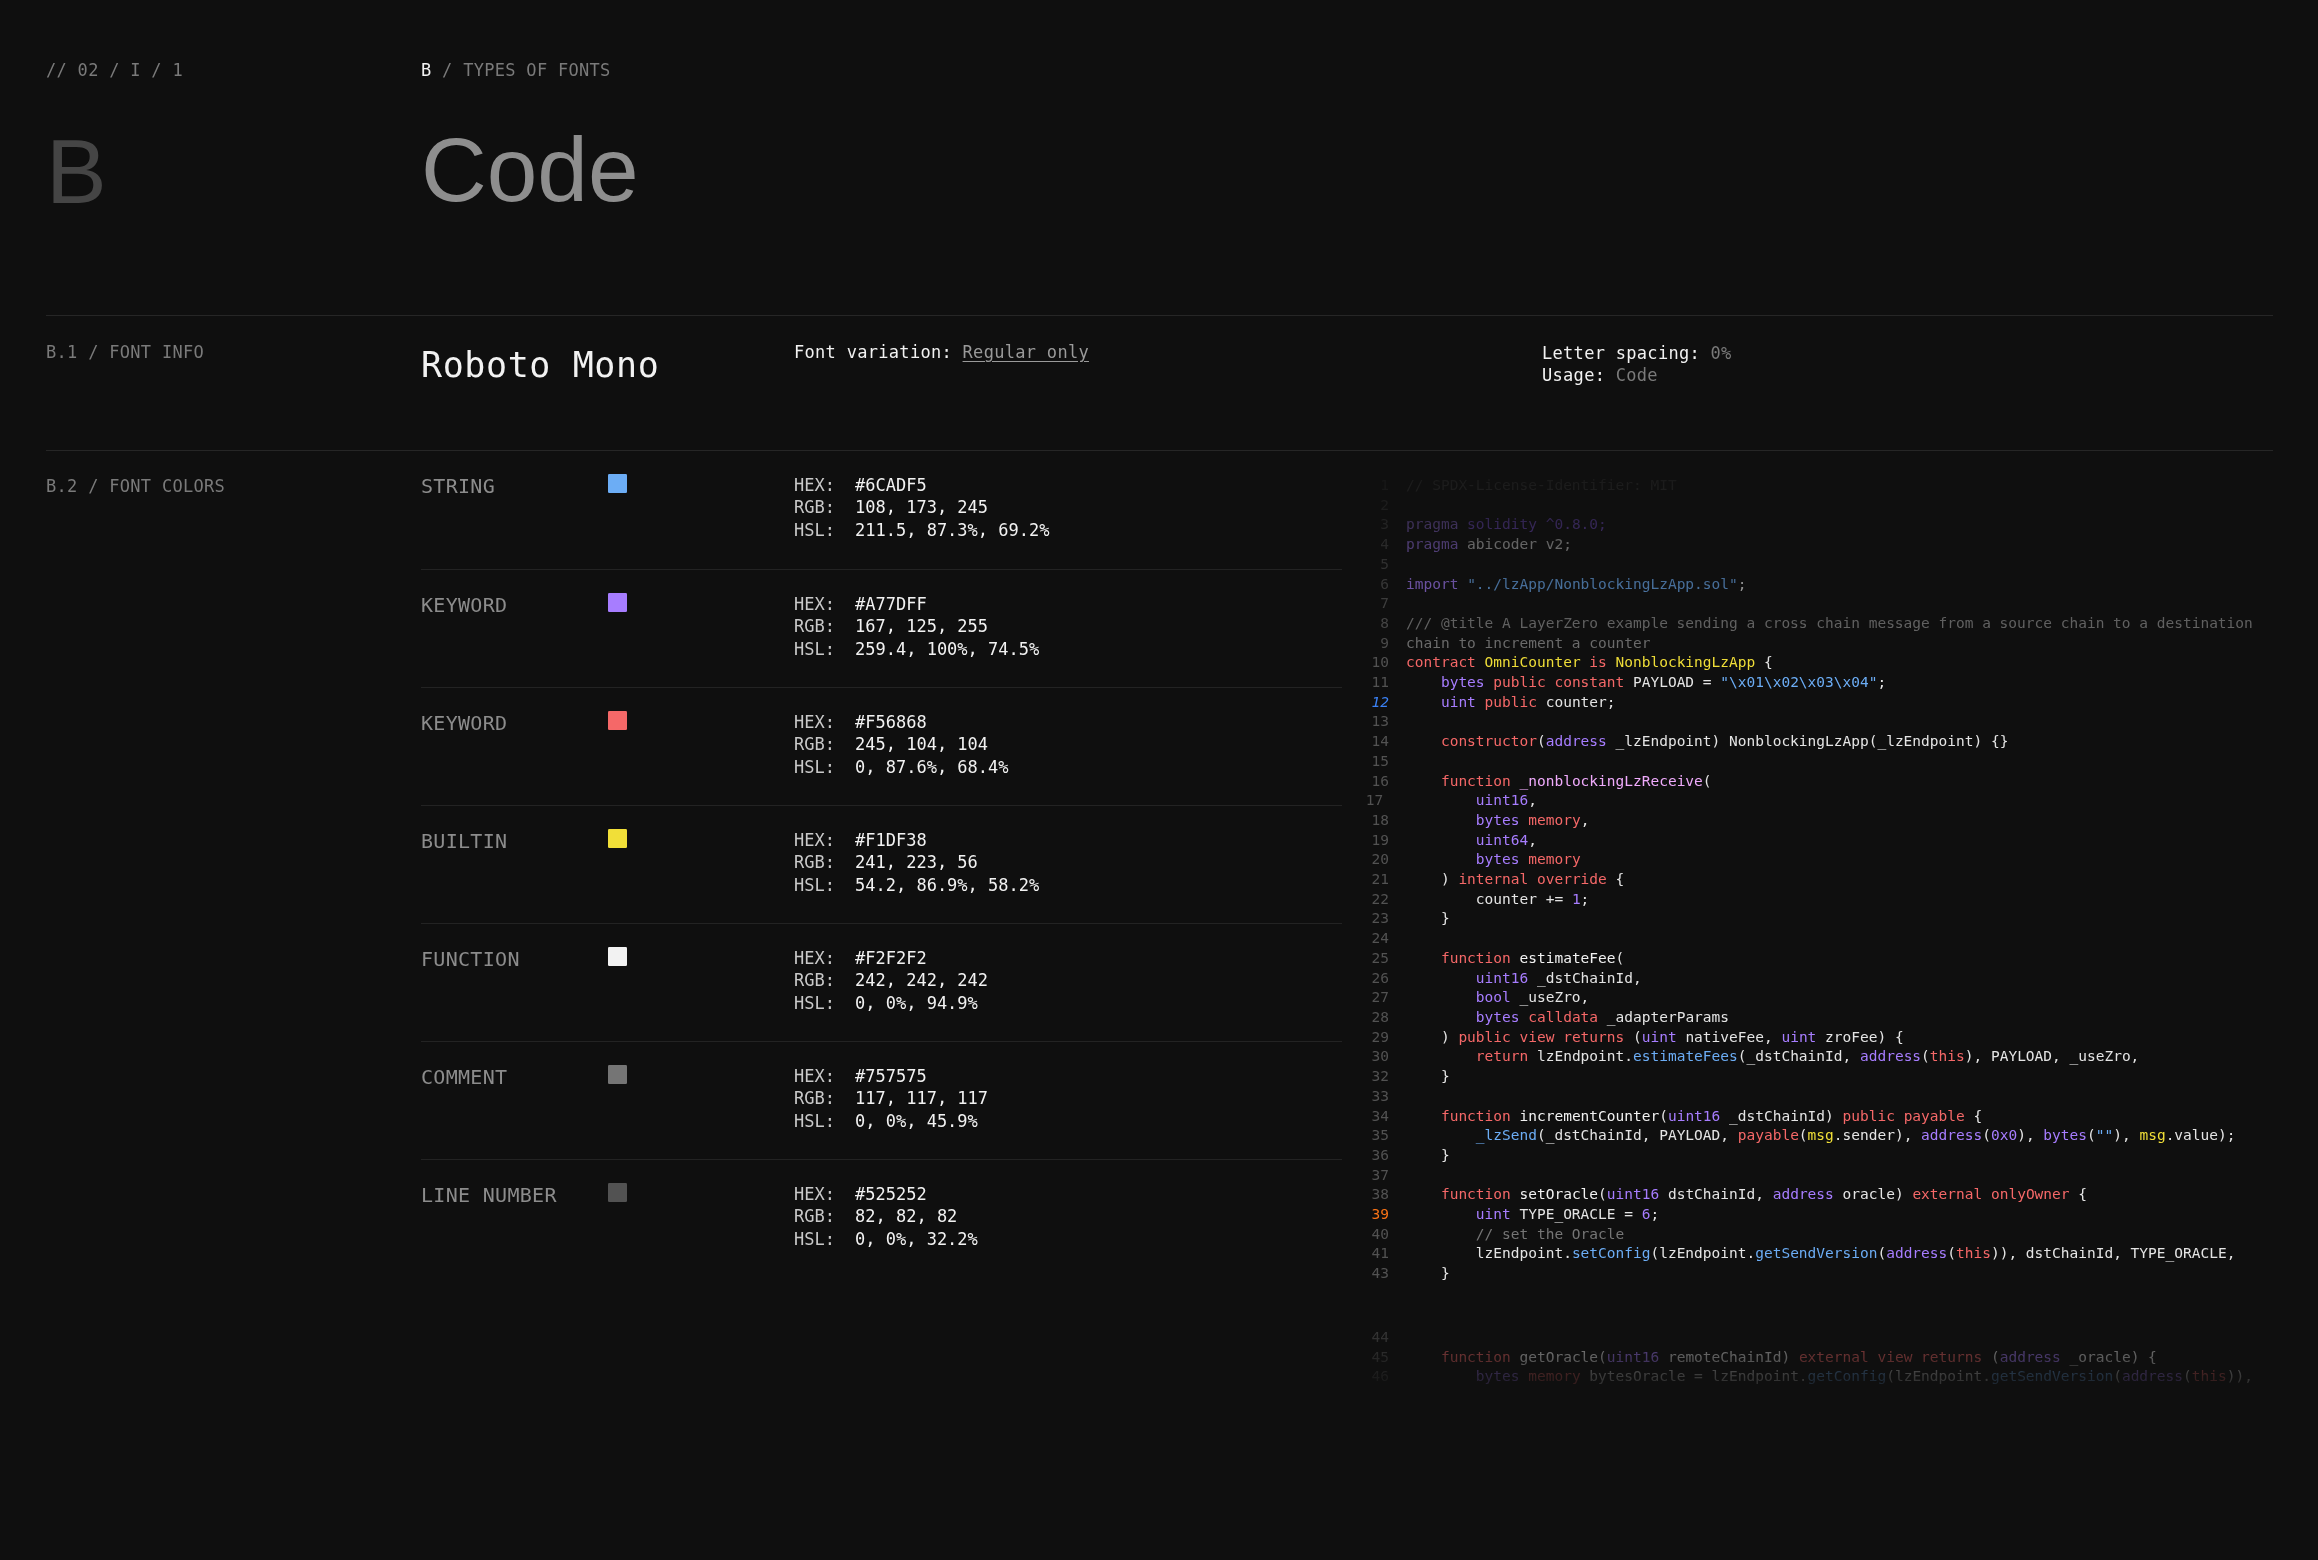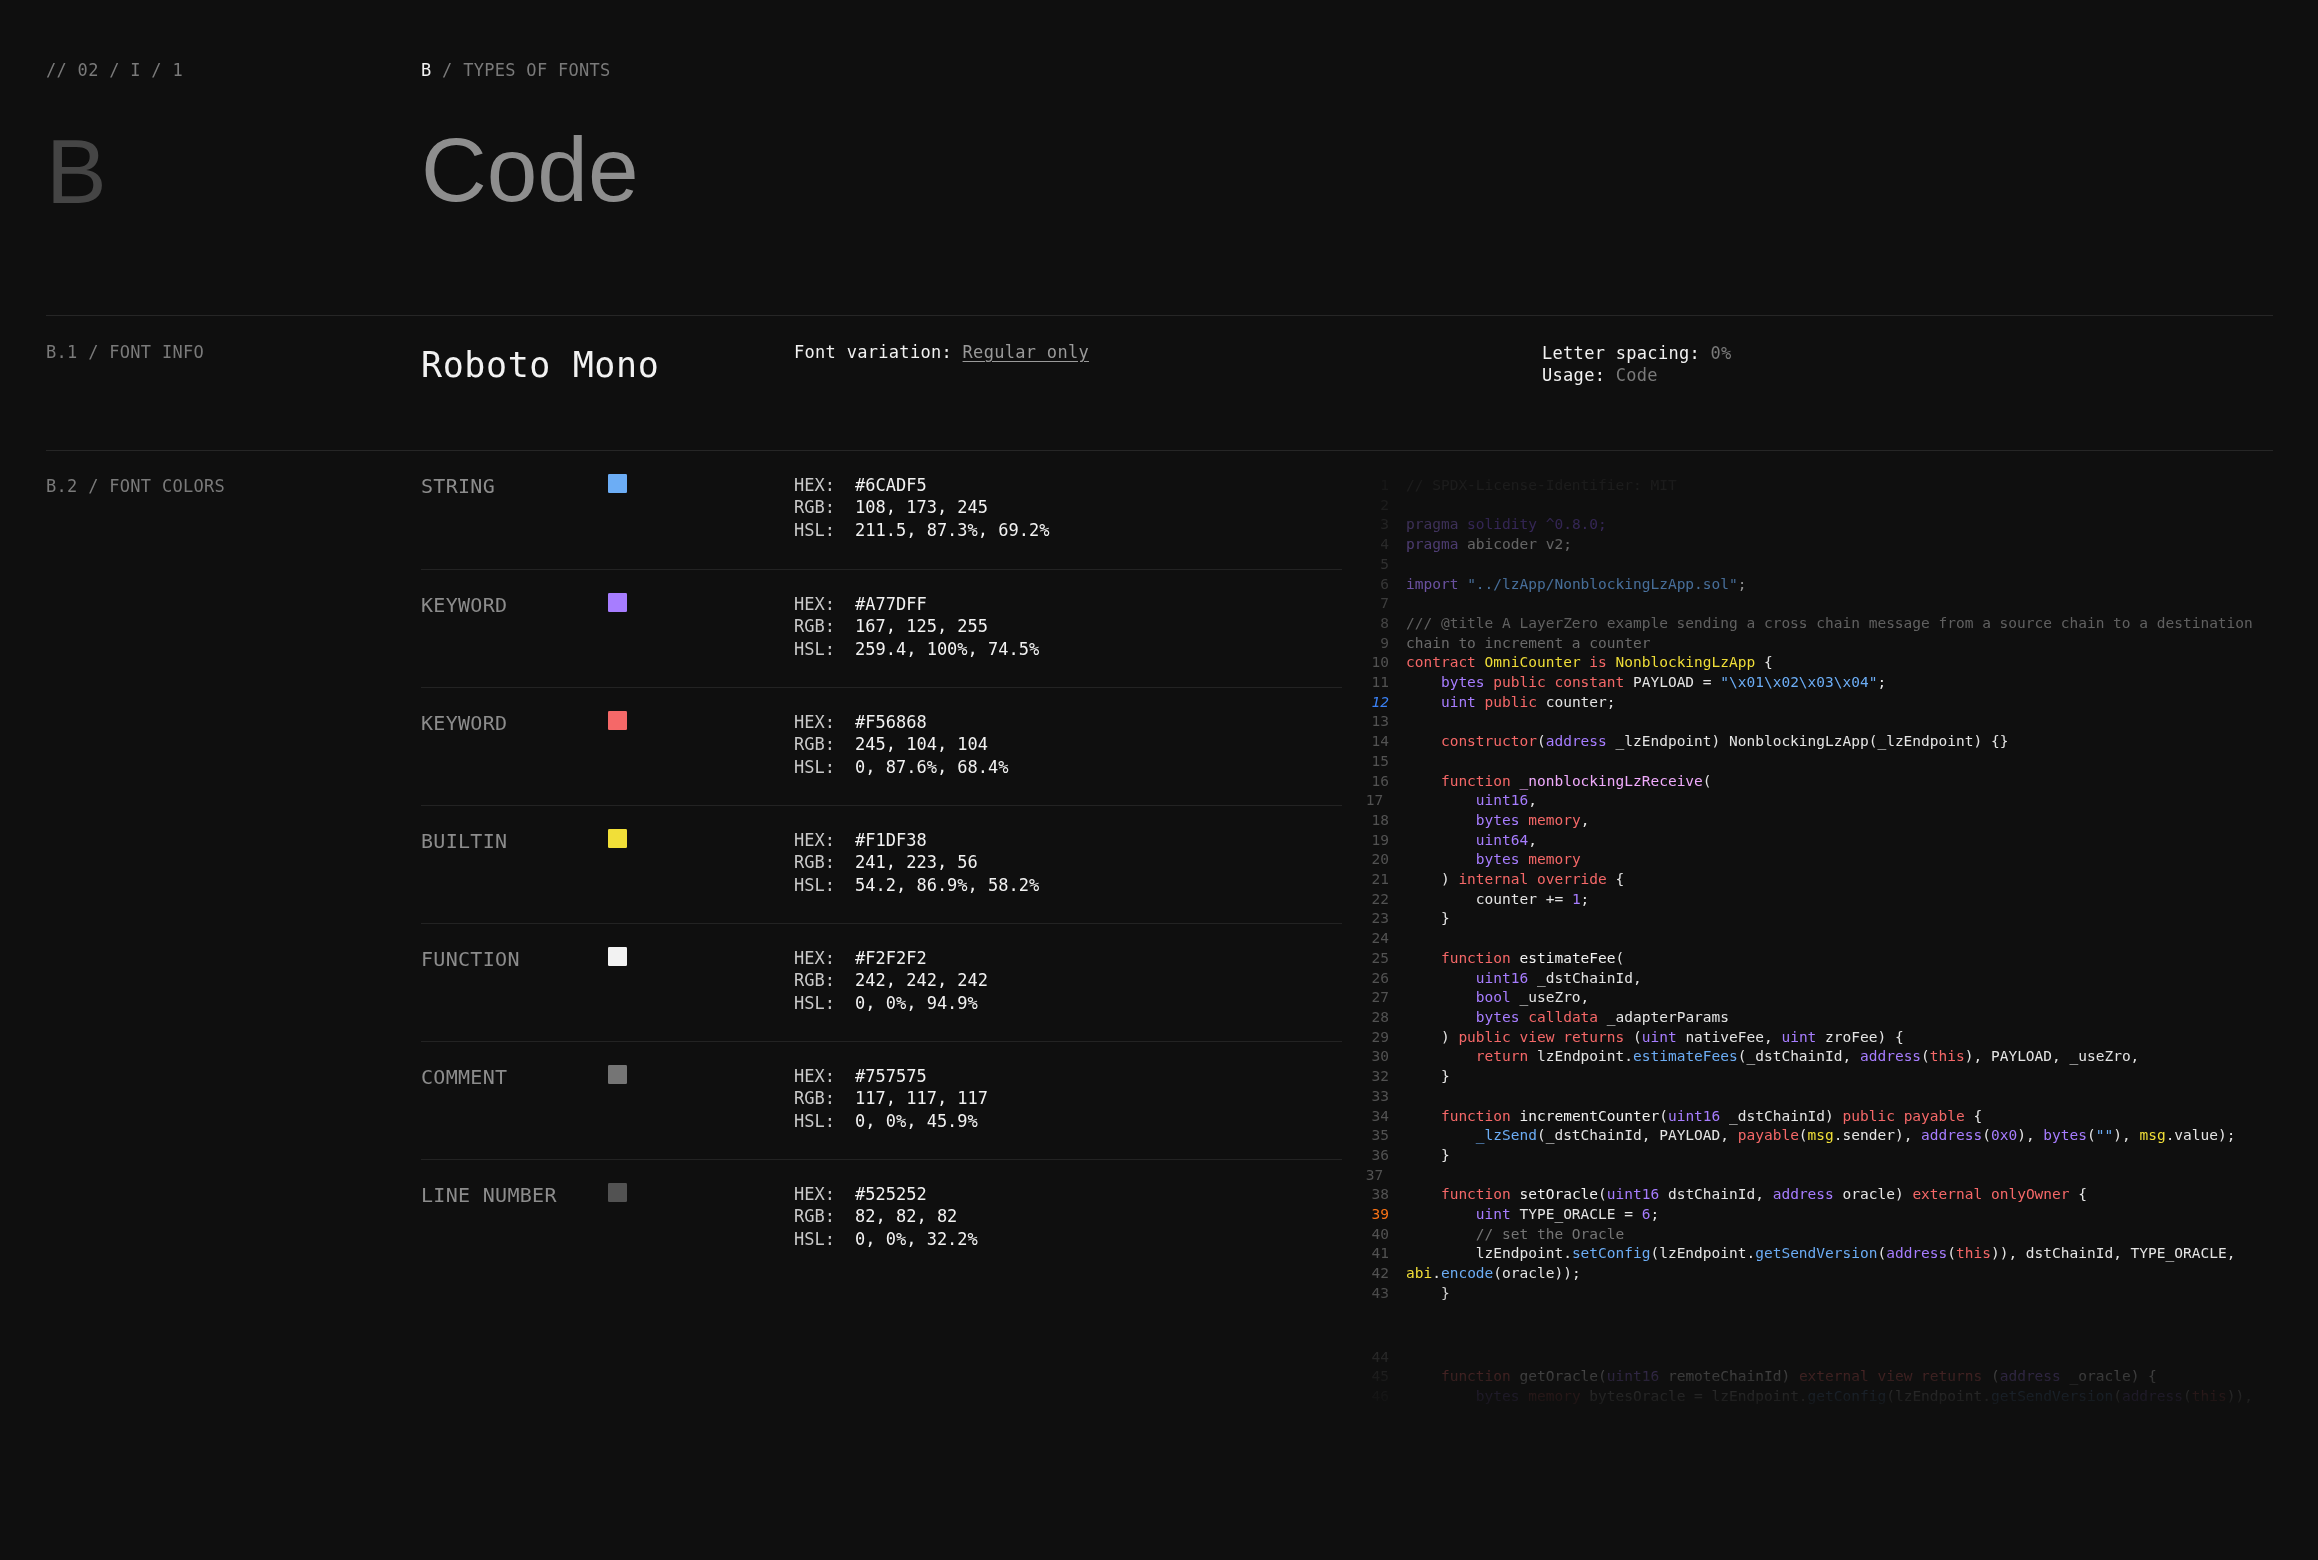--- a/index.html
+++ b/index.html
@@ -241,24 +241,23 @@
     <div class="code-row"><span class="gutter" style="color: rgb(82, 82, 82);">26</span><span class="code-text"><span style="color: rgb(228, 228, 228);">        </span><span style="color: rgb(167, 125, 255);">uint16</span><span style="color: rgb(228, 228, 228);"> _dstChainId,</span></span></div>
     <div class="code-row"><span class="gutter" style="color: rgb(82, 82, 82);">27</span><span class="code-text"><span style="color: rgb(228, 228, 228);">        </span><span style="color: rgb(167, 125, 255);">bool</span><span style="color: rgb(228, 228, 228);"> _useZro,</span></span></div>
     <div class="code-row"><span class="gutter" style="color: rgb(82, 82, 82);">28</span><span class="code-text"><span style="color: rgb(228, 228, 228);">        </span><span style="color: rgb(167, 125, 255);">bytes</span><span style="color: rgb(228, 228, 228);"> </span><span style="color: rgb(245, 104, 104);">calldata</span><span style="color: rgb(228, 228, 228);"> _adapterParams</span></span></div>
     <div class="code-row"><span class="gutter" style="color: rgb(82, 82, 82);">29</span><span class="code-text"><span style="color: rgb(228, 228, 228);">    ) </span><span style="color: rgb(245, 104, 104);">public view returns</span><span style="color: rgb(228, 228, 228);"> (</span><span style="color: rgb(167, 125, 255);">uint</span><span style="color: rgb(228, 228, 228);"> nativeFee, </span><span style="color: rgb(167, 125, 255);">uint</span><span style="color: rgb(228, 228, 228);"> zroFee) {</span></span></div>
     <div class="code-row"><span class="gutter" style="color: rgb(82, 82, 82);">30</span><span class="code-text"><span style="color: rgb(228, 228, 228);">        </span><span style="color: rgb(245, 104, 104);">return</span><span style="color: rgb(228, 228, 228);"> lzEndpoint.</span><span style="color: rgb(108, 173, 245);">estimateFees</span><span style="color: rgb(228, 228, 228);">(_dstChainId, </span><span style="color: rgb(167, 125, 255);">address</span><span style="color: rgb(228, 228, 228);">(</span><span style="color: rgb(245, 104, 104);">this</span><span style="color: rgb(228, 228, 228);">), PAYLOAD, _useZro,</span></span></div>
     <div class="code-row"><span class="gutter" style="color: rgb(82, 82, 82);">32</span><span class="code-text"><span style="color: rgb(228, 228, 228);">    }</span></span></div>
     <div class="code-row"><span class="gutter" style="color: rgb(82, 82, 82);">33</span><span class="code-text"> </span></div>
     <div class="code-row"><span class="gutter" style="color: rgb(82, 82, 82);">34</span><span class="code-text"><span style="color: rgb(228, 228, 228);">    </span><span style="color: rgb(245, 104, 104);">function</span><span style="color: rgb(228, 228, 228);"> </span><span style="color: rgb(242, 242, 242);">incrementCounter</span><span style="color: rgb(228, 228, 228);">(</span><span style="color: rgb(167, 125, 255);">uint16</span><span style="color: rgb(228, 228, 228);"> _dstChainId) </span><span style="color: rgb(245, 104, 104);">public payable</span><span style="color: rgb(228, 228, 228);"> {</span></span></div>
     <div class="code-row"><span class="gutter" style="color: rgb(82, 82, 82);">35</span><span class="code-text"><span style="color: rgb(228, 228, 228);">        </span><span style="color: rgb(108, 173, 245);">_lzSend</span><span style="color: rgb(228, 228, 228);">(_dstChainId, PAYLOAD, </span><span style="color: rgb(245, 104, 104);">payable</span><span style="color: rgb(228, 228, 228);">(</span><span style="color: rgb(241, 223, 56);">msg</span><span style="color: rgb(228, 228, 228);">.sender), </span><span style="color: rgb(167, 125, 255);">address</span><span style="color: rgb(228, 228, 228);">(</span><span style="color: rgb(167, 125, 255);">0x0</span><span style="color: rgb(228, 228, 228);">), </span><span style="color: rgb(167, 125, 255);">bytes</span><span style="color: rgb(228, 228, 228);">(</span><span style="color: rgb(108, 173, 245);">""</span><span style="color: rgb(228, 228, 228);">), </span><span style="color: rgb(241, 223, 56);">msg</span><span style="color: rgb(228, 228, 228);">.value);</span></span></div>
     <div class="code-row"><span class="gutter" style="color: rgb(82, 82, 82);">36</span><span class="code-text"><span style="color: rgb(228, 228, 228);">    }</span></span></div>
-    <div class="code-row"><span class="gutter" style="color: rgb(82, 82, 82); text-align: center;">37</span><span class="code-text"> </span></div>
+    <div class="code-row"><span class="gutter" style="color: rgb(82, 82, 82);">37</span><span class="code-text"> </span></div>
     <div class="code-row"><span class="gutter" style="color: rgb(82, 82, 82);">38</span><span class="code-text"><span style="color: rgb(228, 228, 228);">    </span><span style="color: rgb(245, 104, 104);">function</span><span style="color: rgb(228, 228, 228);"> </span><span style="color: rgb(242, 242, 242);">setOracle</span><span style="color: rgb(228, 228, 228);">(</span><span style="color: rgb(167, 125, 255);">uint16</span><span style="color: rgb(228, 228, 228);"> dstChainId, </span><span style="color: rgb(167, 125, 255);">address</span><span style="color: rgb(228, 228, 228);"> oracle) </span><span style="color: rgb(245, 104, 104);">external onlyOwner</span><span style="color: rgb(228, 228, 228);"> {</span></span></div>
     <div class="code-row"><span class="gutter" style="color: #f97316;">39</span><span class="code-text"><span style="color: rgb(228, 228, 228);">        </span><span style="color: rgb(167, 125, 255);">uint</span><span style="color: rgb(228, 228, 228);"> TYPE_ORACLE = </span><span style="color: rgb(167, 125, 255);">6</span><span style="color: rgb(228, 228, 228);">;</span></span></div>
     <div class="code-row"><span class="gutter" style="color: rgb(82, 82, 82);">40</span><span class="code-text"><span style="color: rgb(228, 228, 228);">        </span><span style="color: rgb(117, 117, 117);">// set the Oracle</span></span></div>
     <div class="code-row"><span class="gutter" style="color: rgb(82, 82, 82);">41</span><span class="code-text"><span style="color: rgb(228, 228, 228);">        lzEndpoint.</span><span style="color: rgb(108, 173, 245);">setConfig</span><span style="color: rgb(228, 228, 228);">(lzEndpoint.</span><span style="color: rgb(108, 173, 245);">getSendVersion</span><span style="color: rgb(228, 228, 228);">(</span><span style="color: rgb(167, 125, 255);">address</span><span style="color: rgb(228, 228, 228);">(</span><span style="color: rgb(245, 104, 104);">this</span><span style="color: rgb(228, 228, 228);">)), dstChainId, TYPE_ORACLE,</span></span></div>
-    <div class="code-row"><span class="gutter" style="color: rgb(82, 82, 82);">42</span><span class="code-text"><span style="color: rgb(241, 223, 56);">abi</span><span style="color: rgb(228, 228, 228);">.</span><span style="color: rgb(108, 173, 245);">encode</span><span style="color: rgb(228, 228, 228);">(oracle));</span></span></div>
     <div class="code-row"><span class="gutter" style="color: rgb(82, 82, 82);">43</span><span class="code-text"><span style="color: rgb(228, 228, 228);">    }</span></span></div>
     <div class="code-row"><span class="gutter" style="color: rgb(82, 82, 82); margin-top: 44px;">44</span><span class="code-text"> </span></div>
     <div class="code-row"><span class="gutter" style="color: rgb(82, 82, 82);">45</span><span class="code-text"><span style="color: rgb(228, 228, 228);">    </span><span style="color: rgb(245, 104, 104);">function</span><span style="color: rgb(228, 228, 228);"> </span><span style="color: rgb(242, 242, 242);">getOracle</span><span style="color: rgb(228, 228, 228);">(</span><span style="color: rgb(167, 125, 255);">uint16</span><span style="color: rgb(228, 228, 228);"> remoteChainId) </span><span style="color: rgb(245, 104, 104);">external view returns</span><span style="color: rgb(228, 228, 228);"> (</span><span style="color: rgb(167, 125, 255);">address</span><span style="color: rgb(228, 228, 228);"> _oracle) {</span></span></div>
     <div class="code-row"><span class="gutter" style="color: rgb(82, 82, 82);">46</span><span class="code-text"><span style="color: rgb(228, 228, 228);">        </span><span style="color: rgb(167, 125, 255);">bytes</span><span style="color: rgb(228, 228, 228);"> </span><span style="color: rgb(245, 104, 104);">memory</span><span style="color: rgb(228, 228, 228);"> bytesOracle = lzEndpoint.</span><span style="color: rgb(108, 173, 245);">getConfig</span><span style="color: rgb(228, 228, 228);">(lzEndpoint.</span><span style="color: rgb(108, 173, 245);">getSendVersion</span><span style="color: rgb(228, 228, 228);">(</span><span style="color: rgb(167, 125, 255);">address</span><span style="color: rgb(228, 228, 228);">(</span><span style="color: rgb(245, 104, 104);">this</span><span style="color: rgb(228, 228, 228);">)),</span></span></div>
   </div>
 
 
 </body></html>

